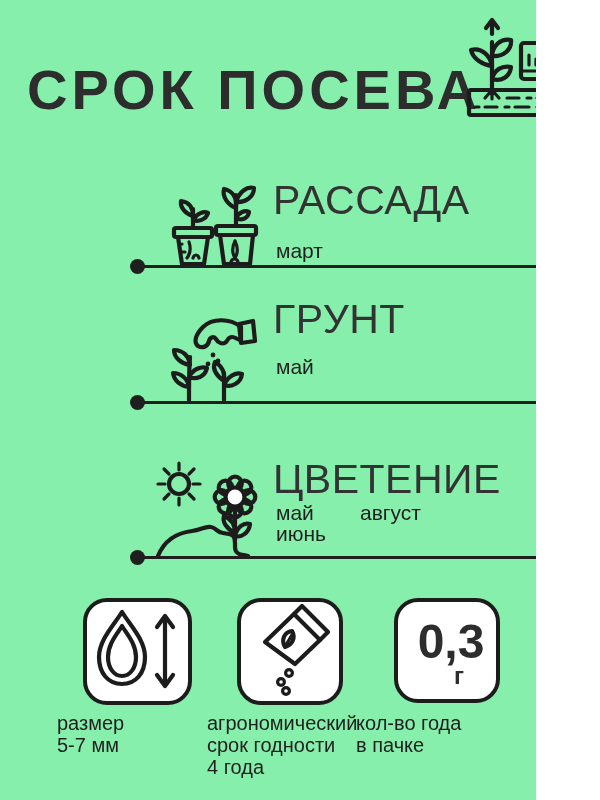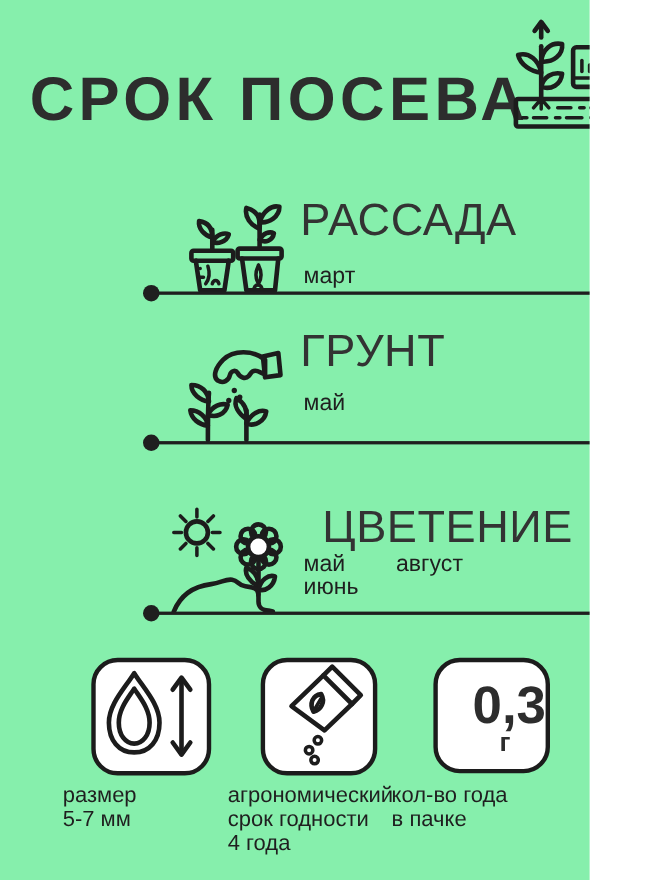--- a/index.html
+++ b/index.html
@@ -105,21 +105,21 @@
       <circle cx="97" cy="61.5" r="6.8"></circle>
       <circle cx="87.5" cy="57.5" r="6.8"></circle>
       <circle cx="83.5" cy="48" r="6.8"></circle>
       <circle cx="87.5" cy="38.5" r="6.8"></circle>
       <circle cx="97" cy="48" r="9.5" style="fill:#ffffff"></circle>
       <path d="M97,58 V92"></path>
       <path d="M97,84 C89,80 84,73 86,67 C94,70 97,76 97,84 Z"></path>
       <path d="M97,87 C99,78 106,73 112,75 C111,84 103,89 97,87 Z"></path>
       <path d="M20,107 C26,92 38,84 54,82 C63,81 67,77 73,78 C79,79 78,83 85,84 L91,85 C96,86 97,89 97,94 L97,98 C97,103 101,106 106,106 L110,107"></path>
     </svg>
-    <div class="abs sec-title" style="left:273px;top:459px;margin-left:20px;">ЦВЕТЕНИЕ</div>
+    <div class="abs sec-title" style="left:273px;top:459px;">ЦВЕТЕНИЕ</div>
     <div class="abs month" style="left:276px;top:502px;">май</div>
     <div class="abs month" style="left:360px;top:502px;">август</div>
     <div class="abs month" style="left:276px;top:523px;">июнь</div>
     <div class="abs tl-line" style="top:556px;"></div>
     <div class="abs tl-dot" style="top:550px;"></div>
   </div>
 
   <div class="abs card" style="left:83px;top:598px;width:109px;height:107px;">
     <svg class="icon" width="101" height="99" viewBox="0 0 101 99">
       <path d="M35,10 C27,23 12,38 12,55 C12,71 21,82 35,82 C49,82 58,71 58,55 C58,38 43,23 35,10 Z"></path>
@@ -145,21 +145,21 @@
       <circle class="thin" cx="45" cy="89" r="3.4"></circle>
     </svg>
   </div>
   <div class="abs caption" style="left:207px;top:712px;width:160px;">
     <div>агрономический</div>
     <div>срок годности</div>
     <div>4 года</div>
   </div>
 
   <div class="abs card" style="left:394px;top:598px;width:106px;height:105px;">
-    <div class="abs value" style="left:12px;top:16px;width:106px;">0,3</div>
+    <div class="abs value" style="left:0;top:16px;width:106px;">0,3</div>
     <div class="abs unit" style="left:8px;top:62px;width:106px;">г</div>
   </div>
   <div class="abs caption" style="left:356px;top:712px;width:160px;">
     <div>кол-во года</div>
     <div>в пачке</div>
   </div>
 
 </div>
 
 </body></html>

